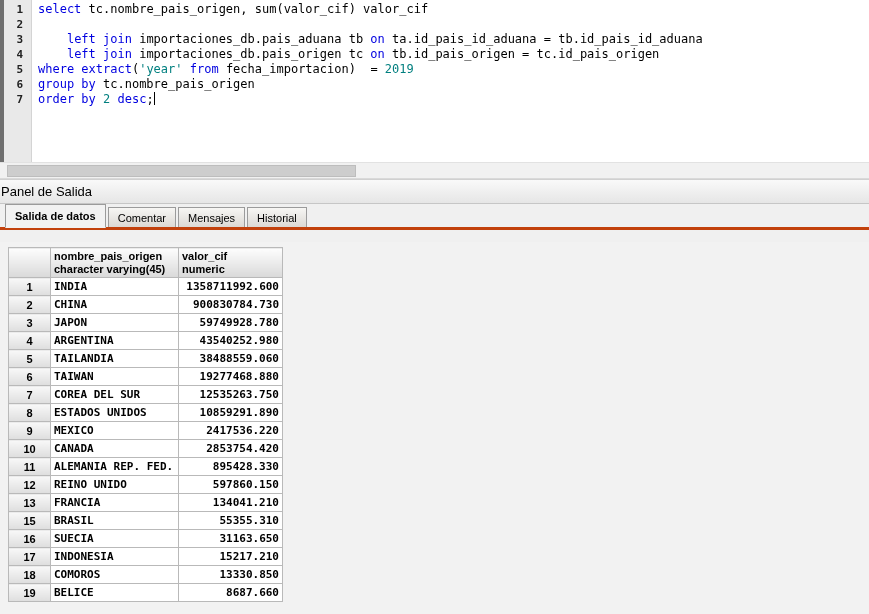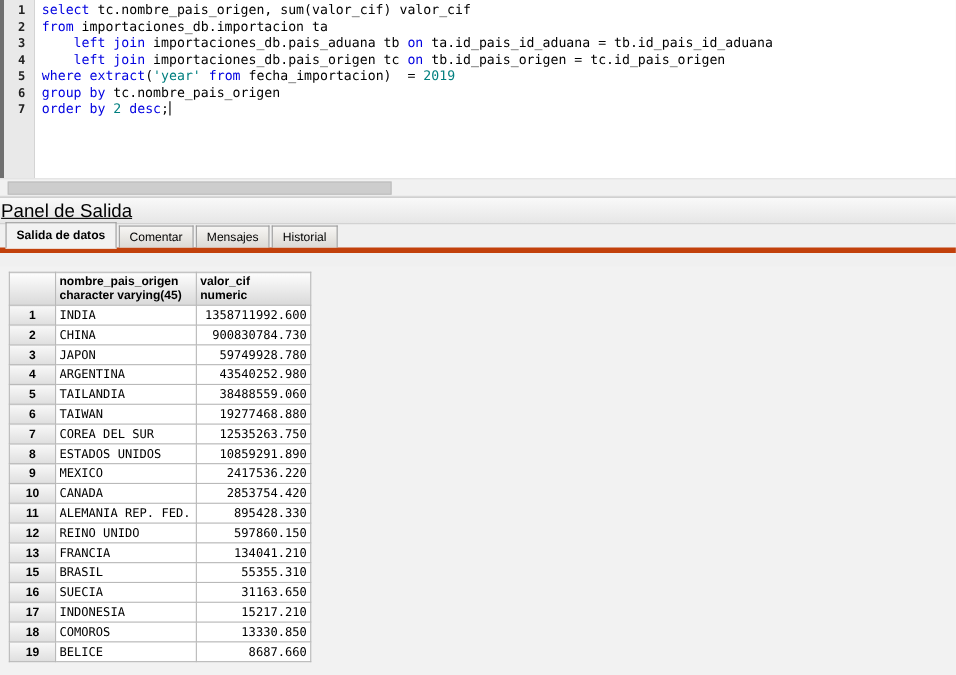--- a/index.html
+++ b/index.html
@@ -45,27 +45,27 @@
     position: absolute; left: 7px; top: 2px; width: 349px; height: 12px;
     background: #cdcdcd; border: 1px solid #bdbdbd;
   }
 
   
   .panel-header {
     position: absolute; top: 179px; left: 0; width: 869px; height: 25px;
     background: linear-gradient(#f9f9f9, #e6e6e6);
     border-top: 1px solid #d0d0d0; border-bottom: 1px solid #c6c6c6;
     display: flex; align-items: center; padding-left: 1px;
-    font-size: 17px; color: #000; text-decoration: underline;
+    font-size: 13px; color: #000;
   }
 
   
   .tabs {
     position: absolute; top: 204px; left: 0; width: 869px; height: 26px;
-    background: #f0f0f0; border-bottom: 5px solid #c2410c;
+    background: #f0f0f0; border-bottom: 3px solid #c2410c;
     display: flex; align-items: flex-end; padding-left: 5px;
   }
   .tab {
     display: flex; align-items: center;
     height: 20px; padding: 0 9px; margin-right: 2px;
     font-size: 11px; color: #000;
     background: linear-gradient(#f7f6f4, #dcd9d4);
     border: 1px solid #9b9b9b; border-bottom: none;
     cursor: default; white-space: nowrap;
   }
@@ -75,42 +75,42 @@
     border-bottom: 1px solid #f2f2f2; z-index: 2;
   }
 
   
   .output {
     position: absolute; top: 242px; left: 0; width: 869px; height: 384px;
     background: #f2f2f2; padding: 5px 0 0 8px; overflow: hidden;
   }
   table.grid { border-collapse: collapse; table-layout: fixed; width: 274px; font-size: 11px; }
   col.c0 { width: 42px; } col.c1 { width: 128px; } col.c2 { width: 104px; }
-  .grid th, .grid td { border: 1px solid #b9b9b9; overflow: hidden; }
+  .grid th, .grid td { border: 1px solid #b9b9b9; overflow: hidden; font-weight: bold; }
   .grid th {
     height: 30px; padding: 1px 3px; text-align: left; vertical-align: middle;
     background: linear-gradient(#fdfdfd, #d9d9d9); font-weight: bold;
   }
   .col-name, .col-type { font-size: 11px; line-height: 13px; font-weight: bold; white-space: nowrap; }
   .grid td { height: 18px; padding: 0 3px; background: #ffffff; }
   td.rowno {
     background: linear-gradient(#f8f8f8, #dedede);
     font-weight: bold; text-align: center;
     font-family: "Liberation Sans", sans-serif; font-size: 11px;
   }
   td.pais  { font-family: "DejaVu Sans Mono", monospace; white-space: pre; }
   td.valor { font-family: "DejaVu Sans Mono", monospace; text-align: right; white-space: pre; }
 </style>
 </head>
 <body>
 
 <div class="editor">
   <div id="editor-lines">
       <div class="line"><span class="ln">1</span><span class="lt"><span class="tok kw">select</span><span class="tok plain"> tc.nombre_pais_origen, sum(valor_cif) valor_cif</span></span></div>
-      <div class="line"><span class="ln">2</span><span class="lt"><span class="tok kw">from</span><span class="tok plain"> importaciones_db.importacion ta</span></span></div>
+      <div class="line"><span class="ln">2</span></div>
       <div class="line"><span class="ln">3</span><span class="lt"><span class="tok plain">    </span><span class="tok kw">left join</span><span class="tok plain"> importaciones_db.pais_aduana tb </span><span class="tok kw">on</span><span class="tok plain"> ta.id_pais_id_aduana = tb.id_pais_id_aduana</span></span></div>
       <div class="line"><span class="ln">4</span><span class="lt"><span class="tok plain">    </span><span class="tok kw">left join</span><span class="tok plain"> importaciones_db.pais_origen tc </span><span class="tok kw">on</span><span class="tok plain"> tb.id_pais_origen = tc.id_pais_origen</span></span></div>
       <div class="line"><span class="ln">5</span><span class="lt"><span class="tok kw">where</span><span class="tok plain"> </span><span class="tok kw">extract</span><span class="tok plain">(</span><span class="tok str">'year'</span><span class="tok plain"> </span><span class="tok kw">from</span><span class="tok plain"> fecha_importacion)  = </span><span class="tok num">2019</span></span></div>
       <div class="line"><span class="ln">6</span><span class="lt"><span class="tok kw">group by</span><span class="tok plain"> tc.nombre_pais_origen</span></span></div>
       <div class="line"><span class="ln">7</span><span class="lt"><span class="tok kw">order by</span><span class="tok plain"> </span><span class="tok num">2</span><span class="tok plain"> </span><span class="tok kw">desc</span><span class="tok plain">;</span><span class="caret"></span></span></div>
     </div>
 </div>
 
 <div class="hscroll">
   <div class="hthumb"></div>

